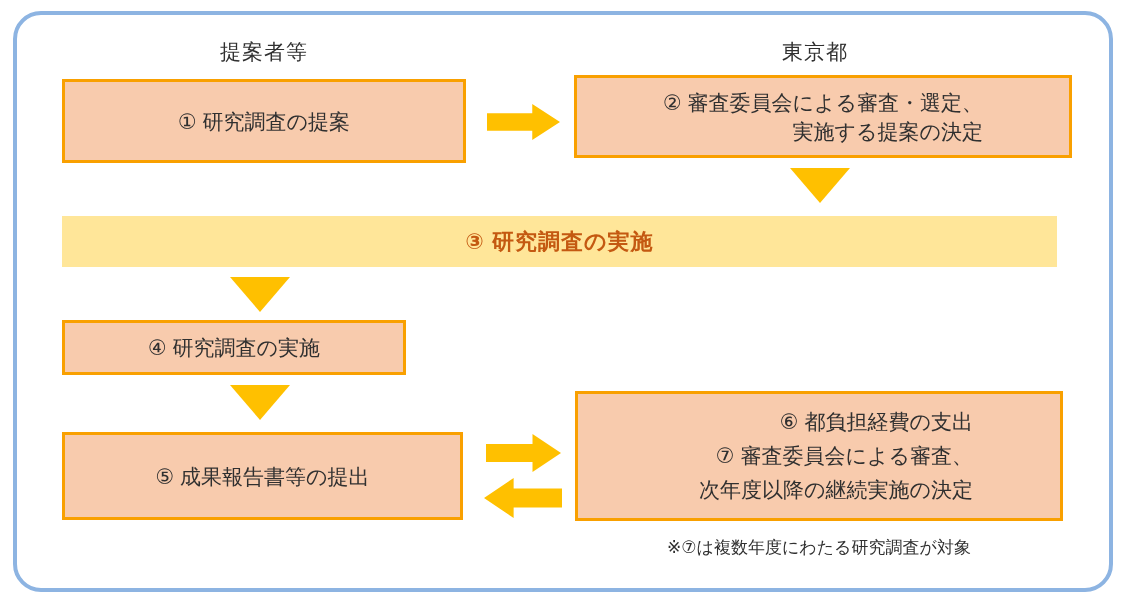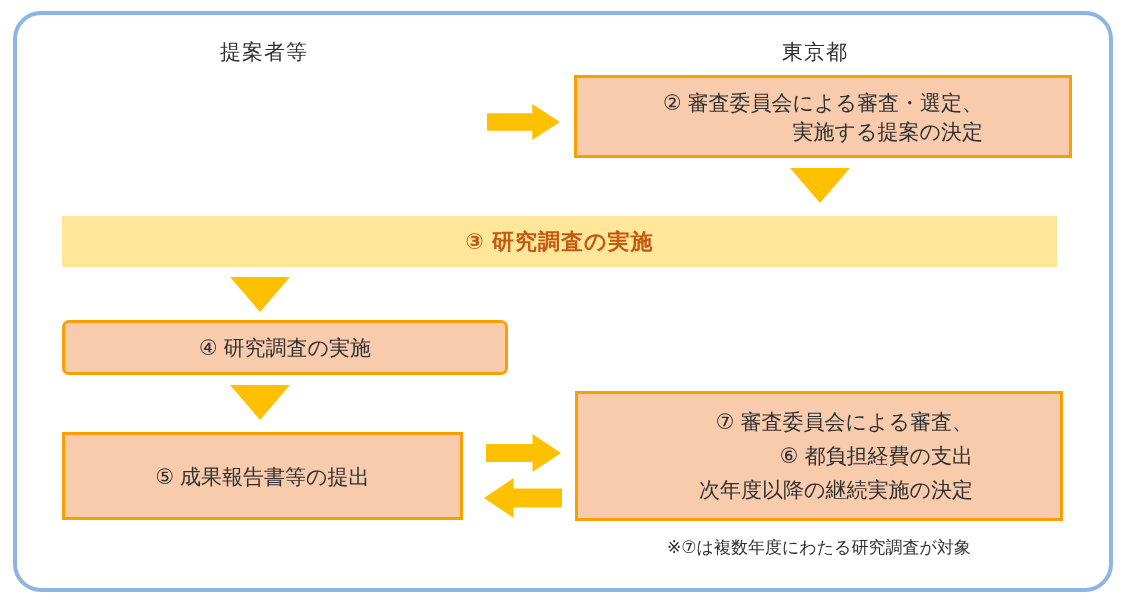--- a/index.html
+++ b/index.html
@@ -43,21 +43,21 @@
     display:flex;align-items:center;justify-content:center;
     color:var(--text);
     font-size:21px;
   }
   .box .lines{text-align:left;line-height:29px;}
   .box .lines.wide{line-height:34px;}
   .box .line.indent{padding-left:34px;}
   .box.single{text-align:center;}
   #box1{left:62px;top:79px;width:404px;height:84px;}
   #box2{left:574px;top:75px;width:498px;height:83px;}
-  #box4{left:62px;top:320px;width:446px;height:55px;border-radius:7px;}
+  #box4{left:62px;top:320px;width:344px;height:55px;}
   #box5{left:62px;top:432px;width:401px;height:88px;}
   #box67{left:575px;top:391px;width:488px;height:130px;}
   .band{
     position:absolute;
     left:62px;top:216px;width:995px;height:51px;
     background:var(--band-fill);
     display:flex;align-items:center;justify-content:center;
     color:var(--band-text);
     font-size:22px;font-weight:bold;
     letter-spacing:1px;
@@ -88,20 +88,25 @@
 <body>
 
 <div class="page">
 
   <div class="frame"></div>
 
   <div class="col-header left">提案者等</div>
 
   <div class="col-header right">東京都</div>
 
+  <div class="box single" id="box1">
+    <div class="lines">
+      <div class="line">① 研究調査の提案</div>
+    </div>
+  </div>
 
   <div class="arrow right" id="arrow-1-2"></div>
 
   <div class="box" id="box2">
     <div class="lines">
       <div class="line">② 審査委員会による審査・選定、</div>
       <div class="line indent">実施する提案の決定</div>
     </div>
   </div>
 
@@ -126,21 +131,21 @@
       <div class="line">⑤ 成果報告書等の提出</div>
     </div>
   </div>
 
   <div class="arrow right" id="arrow-5-67"></div>
 
   <div class="arrow left" id="arrow-67-5"></div>
 
   <div class="box" id="box67">
     <div class="lines wide">
+      <div class="line">⑥ 都負担経費の支出</div>
       <div class="line">⑦ 審査委員会による審査、</div>
-      <div class="line">⑥ 都負担経費の支出</div>
       <div class="line indent">次年度以降の継続実施の決定</div>
     </div>
   </div>
 
   <div class="footnote">※⑦は複数年度にわたる研究調査が対象</div>
 
 </div>
 
 </body></html>

